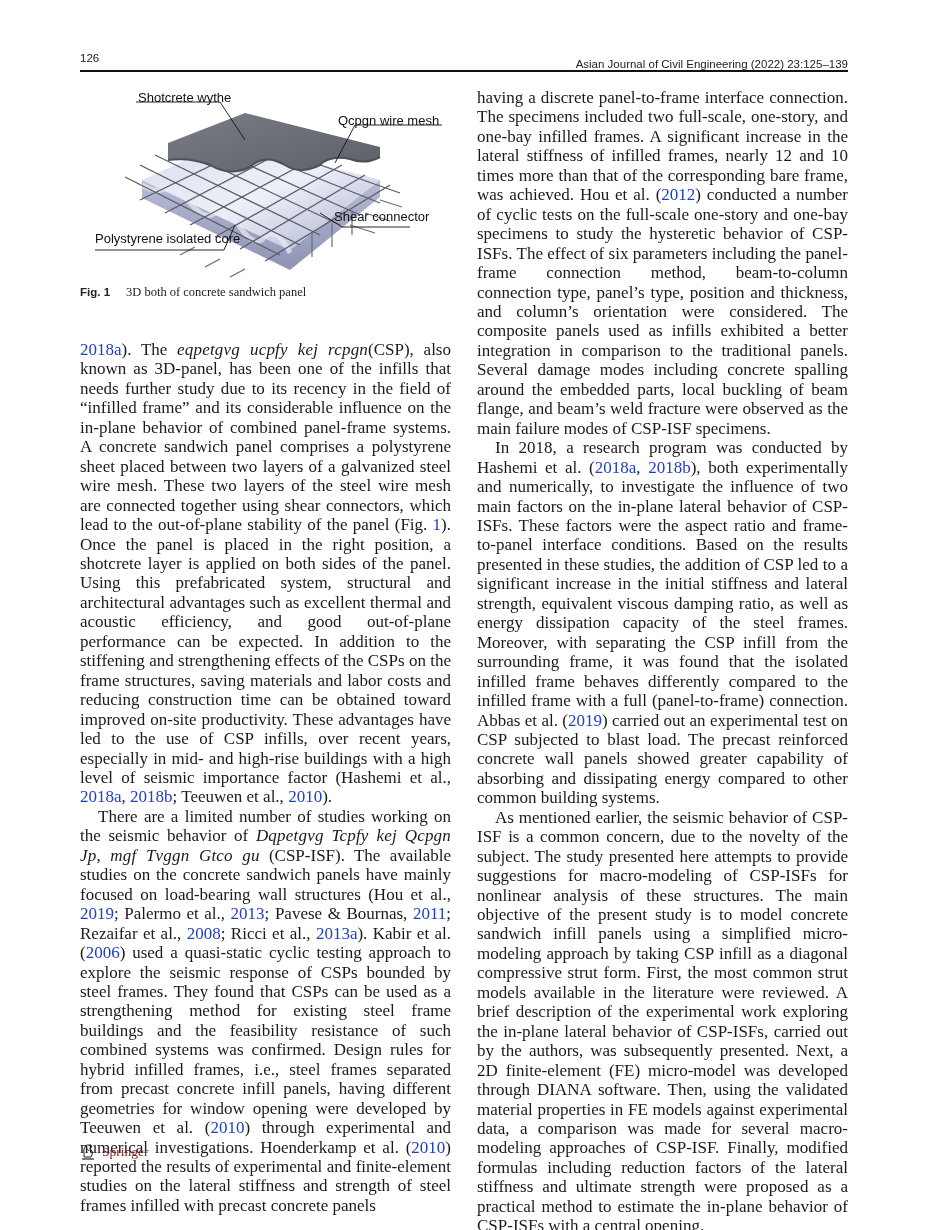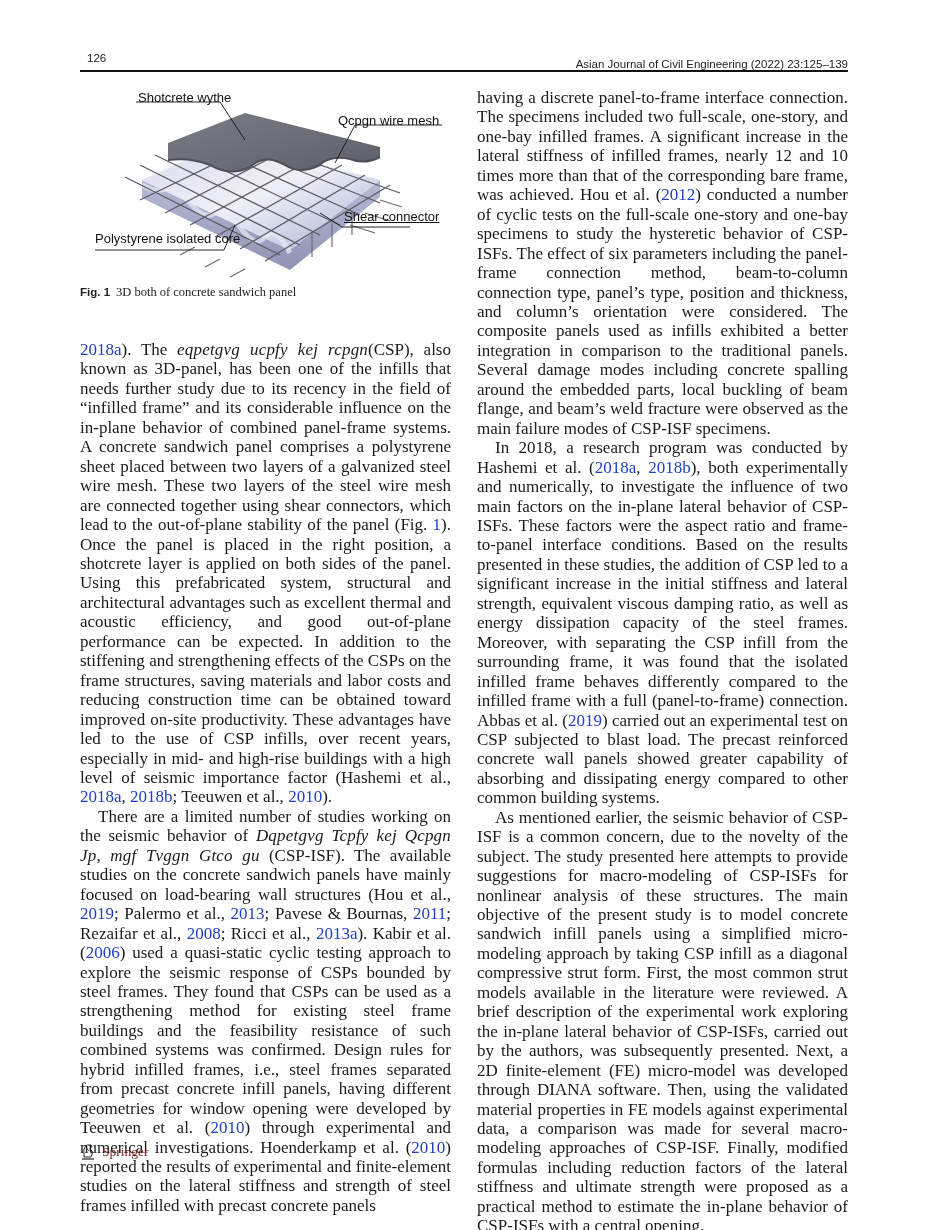--- a/index.html
+++ b/index.html
@@ -1,24 +1,24 @@
 <!DOCTYPE html>
 <html><head>
 <meta charset="utf-8">
 <style>
   html, body { margin: 0; padding: 0; background: #ffffff; }
   body { width: 925px; height: 1230px; position: relative; overflow: hidden; color: #1a1a1a; }
   .header { position: absolute; left: 80px; top: 50px; width: 768px; height: 18px; font-family: "Liberation Sans", sans-serif; font-size: 11.5px; color: #222; }
-  .header .pg { position: absolute; left: 0; top: 2px; margin-left: 7px; }
+  .header .pg { position: absolute; left: 0; top: 2px; }
   .header .journal { position: absolute; right: 0; top: 8px; }
   .header-rule { position: absolute; left: 80px; top: 70px; width: 768px; height: 1.5px; background: #111; }
 
   .figure { position: absolute; left: 80px; top: 85px; width: 380px; height: 200px; }
   .fig-caption { position: absolute; left: 80px; top: 285px; font-family: "Liberation Serif", serif; font-size: 12.5px; color: #222; }
-  .fig-caption .fig-label { font-family: "Liberation Sans", sans-serif; font-weight: bold; font-size: 11.5px; margin-right: 6px; }
+  .fig-caption .fig-label { font-family: "Liberation Sans", sans-serif; font-weight: bold; font-size: 11.5px; margin-right: 16px; }
   .callout { position: absolute; font-family: "Liberation Sans", sans-serif; font-size: 13px; color: #111; white-space: nowrap; }
 
   .col { position: absolute; width: 371px; font-family: Liberation Serif, serif; font-size: 17px; line-height: 19.45px; text-align: justify; color: #1a1a1a; }
   .col-left { left: 80px; top: 340px; }
   .col-right { left: 477px; top: 88px; }
   .col p { margin: 0; }
   .col p.indent { text-indent: 18px; }
   .ref { color: #1f3fc4; }
   .garbled { font-style: italic; letter-spacing: 0.2px; }
 
@@ -93,21 +93,21 @@
 
     <g stroke="#111" stroke-width="0.9" fill="none">
       <polyline points="56,17 140,17 165,55"></polyline>
       <polyline points="362,40 275,40 255,78"></polyline>
       <polyline points="330,142 262,142 240,128"></polyline>
       <polyline points="15,165 144,165 155,140"></polyline>
     </g>
   </svg>
   <span class="callout" style="left:58px;top:5px;">Shotcrete wythe</span>
   <span class="callout" style="left:258px;top:28px;">Qcpgn wire mesh</span>
-  <span class="callout" style="left:264px;top:124px;text-decoration:underline;">Shear connector</span>
+  <span class="callout" style="left:254px;top:124px;">Shear connector</span>
   <span class="callout" style="left:15px;top:146px;">Polystyrene isolated core</span>
 </div>
 <div class="fig-caption">
   <span class="fig-label">Fig. 1</span><span>3D both of concrete sandwich panel</span>
 </div>
 
 <div class="col col-left">
   <p><a class="ref">2018a</a><span>). The </span><span class="garbled">eqpetgvg ucpfy kej rcpgn</span><span>(CSP), also known as 3D-panel, has been one of the infills that needs further study due to its recency in the field of “infilled frame” and its considerable influence on the in-plane behavior of combined panel-frame systems. A concrete sandwich panel comprises a polystyrene sheet placed between two layers of a galvanized steel wire mesh. These two layers of the steel wire mesh are connected together using shear connectors, which lead to the out-of-plane stability of the panel (Fig. </span><a class="ref">1</a><span>). Once the panel is placed in the right position, a shotcrete layer is applied on both sides of the panel. Using this prefabricated system, structural and architectural advantages such as excellent thermal and acoustic efficiency, and good out-of-plane performance can be expected. In addition to the stiffening and strengthening effects of the CSPs on the frame structures, saving materials and labor costs and reducing construction time can be obtained toward improved on-site productivity. These advantages have led to the use of CSP infills, over recent years, especially in mid- and high-rise buildings with a high level of seismic importance factor (Hashemi et al., </span><a class="ref">2018a</a><span>, </span><a class="ref">2018b</a><span>; Teeuwen et al., </span><a class="ref">2010</a><span>).</span></p>
   <p class="indent"><span>There are a limited number of studies working on the seismic behavior of </span><span class="garbled">Dqpetgvg Tcpfy kej Qcpgn Jp, mgf Tvggn Gtco gu</span><span> (CSP-ISF). The available studies on the concrete sandwich panels have mainly focused on load-bearing wall structures (Hou et al., </span><a class="ref">2019</a><span>; Palermo et al., </span><a class="ref">2013</a><span>; Pavese &amp; Bournas, </span><a class="ref">2011</a><span>; Rezaifar et al., </span><a class="ref">2008</a><span>; Ricci et al., </span><a class="ref">2013a</a><span>). Kabir et al. (</span><a class="ref">2006</a><span>) used a quasi-static cyclic testing approach to explore the seismic response of CSPs bounded by steel frames. They found that CSPs can be used as a strengthening method for existing steel frame buildings and the feasibility resistance of such combined systems was confirmed. Design rules for hybrid infilled frames, i.e., steel frames separated from precast concrete infill panels, having different geometries for window opening were developed by Teeuwen et al. (</span><a class="ref">2010</a><span>) through experimental and numerical investigations. Hoenderkamp et al. (</span><a class="ref">2010</a><span>) reported the results of experimental and finite-element studies on the lateral stiffness and strength of steel frames infilled with precast concrete panels</span></p>
 </div>

